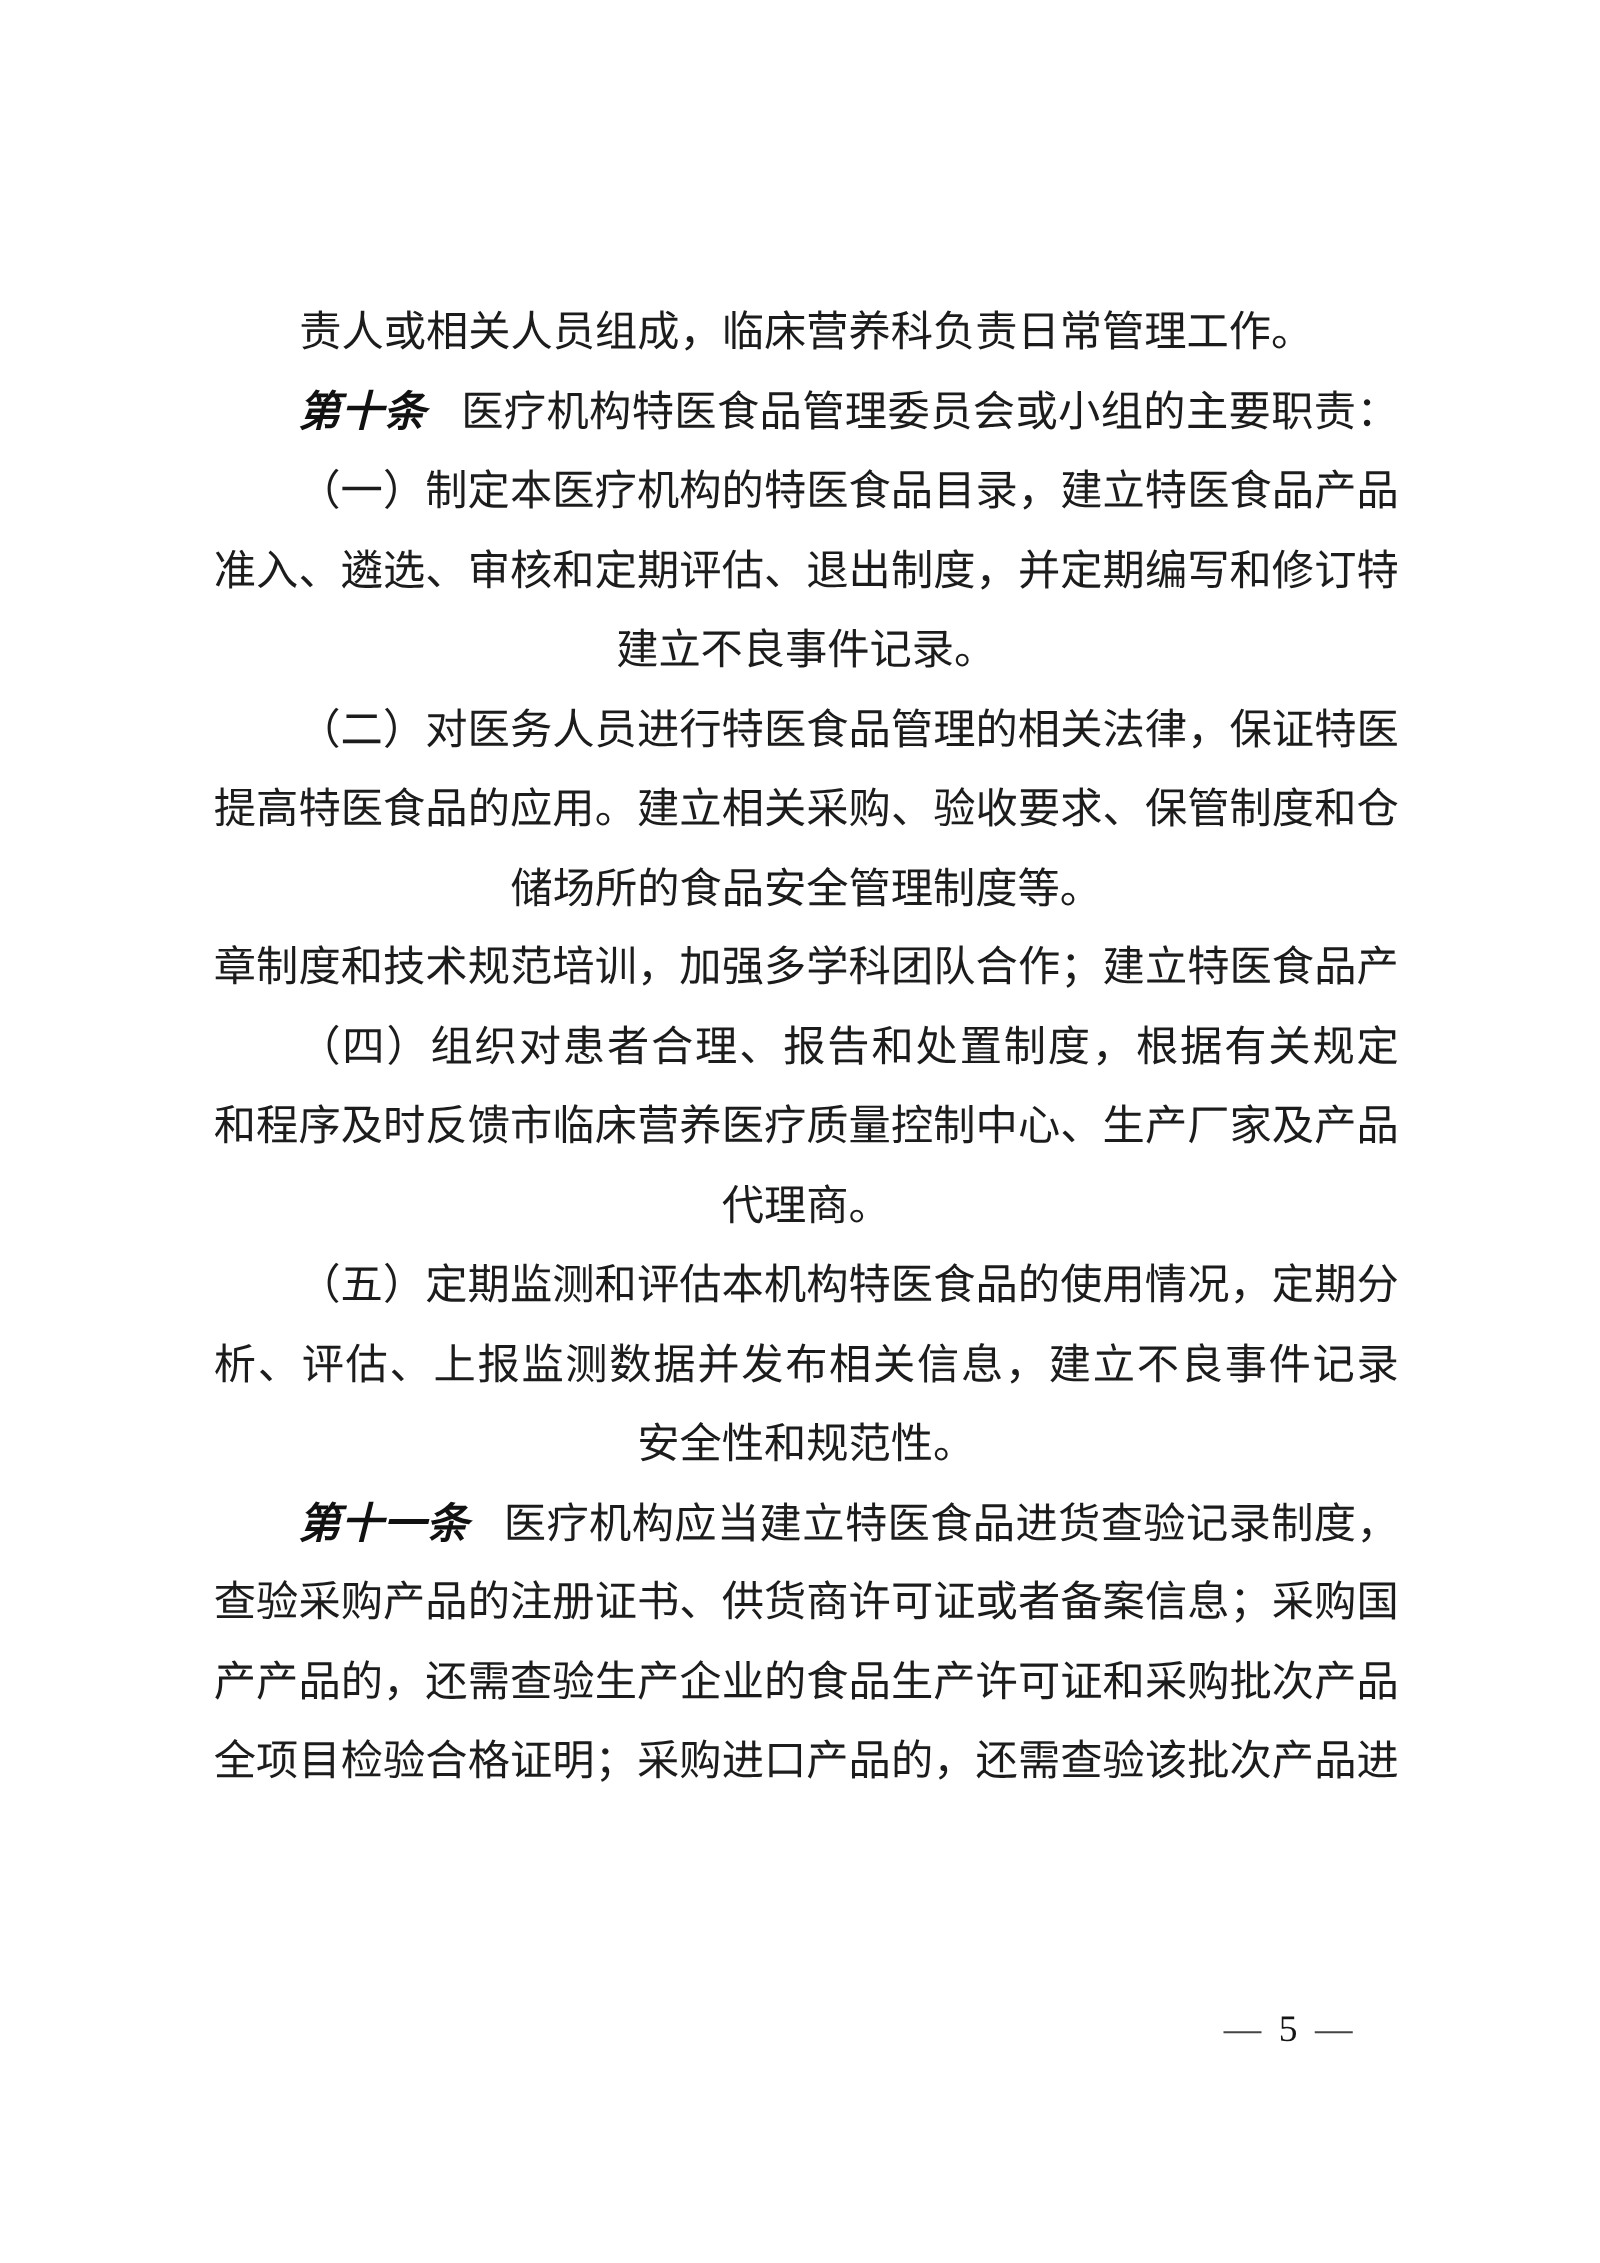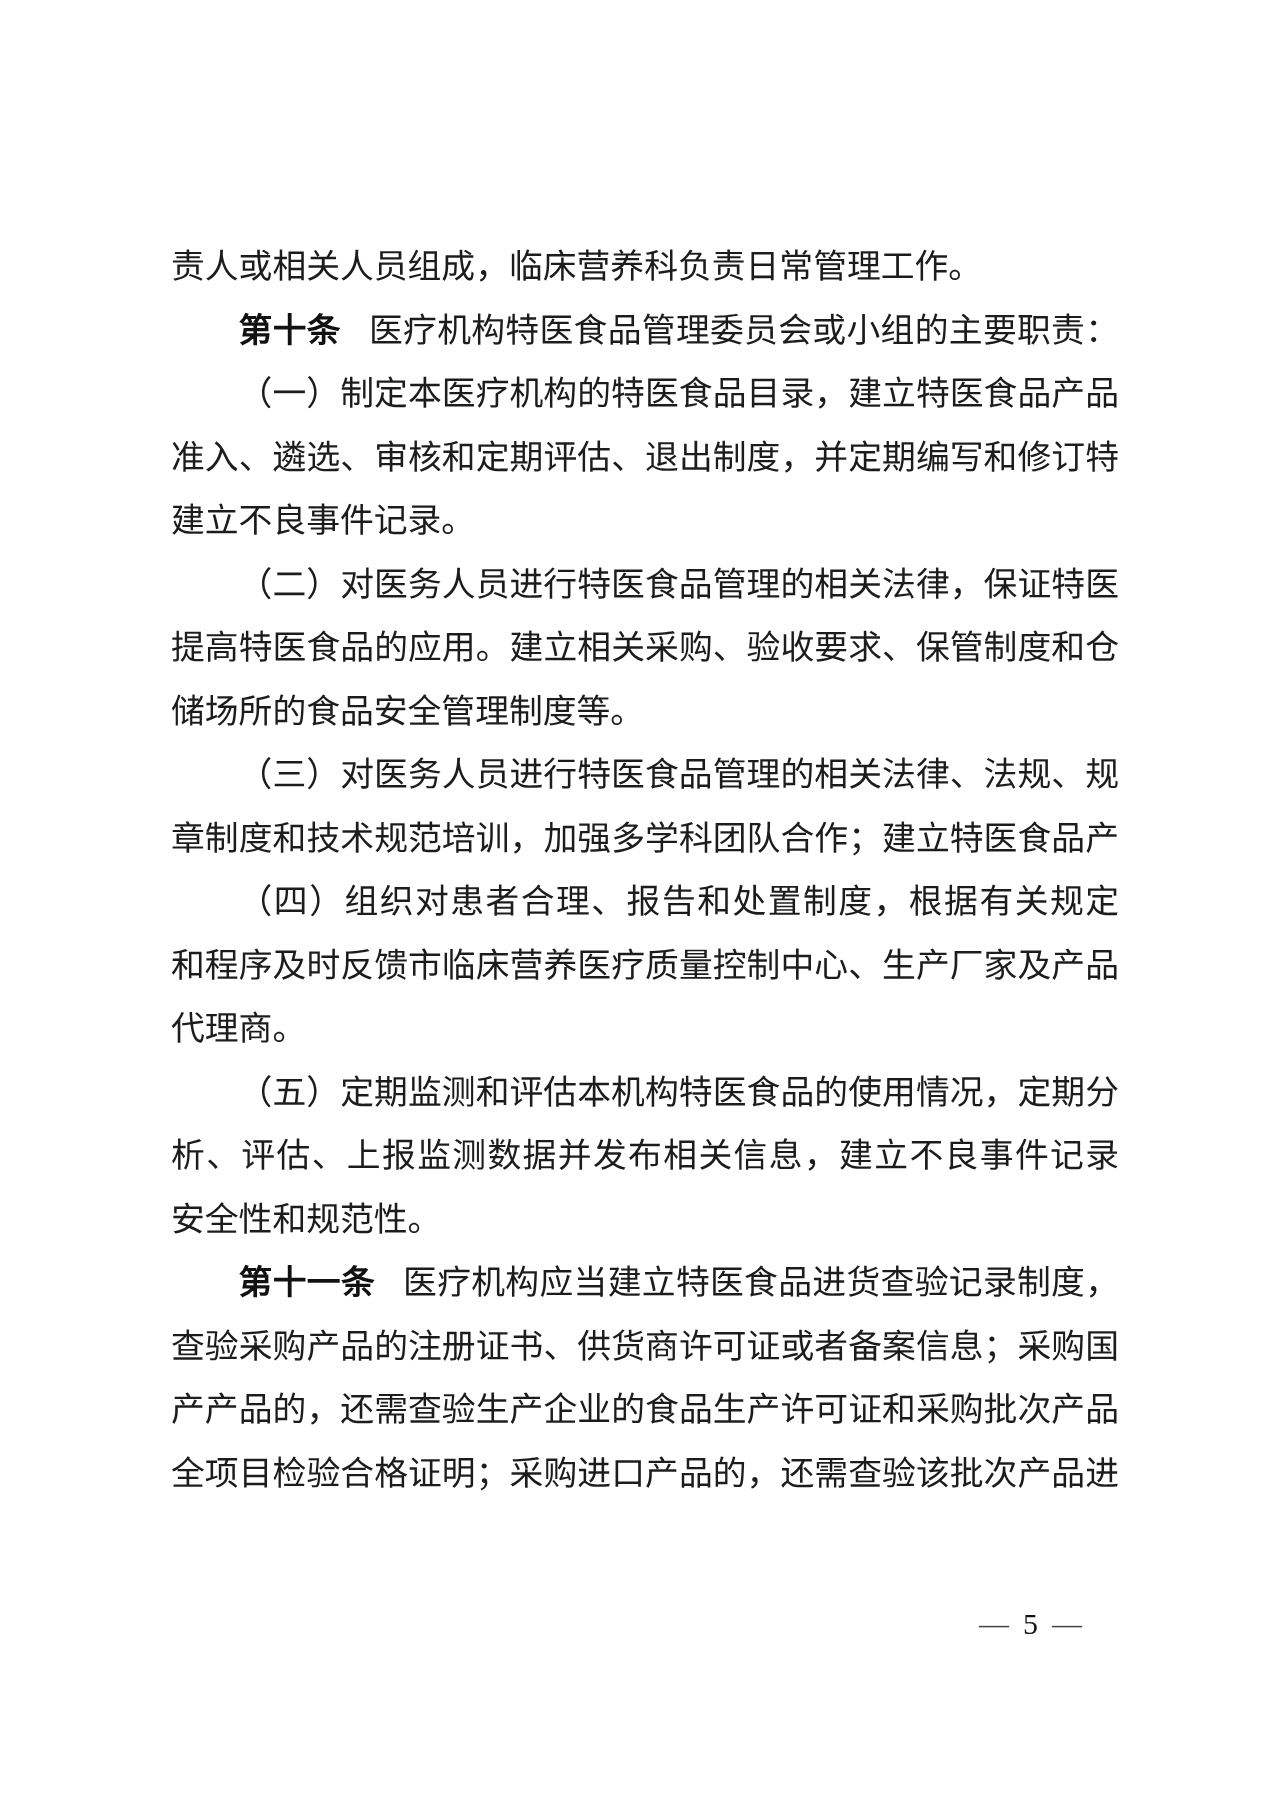--- a/index.html
+++ b/index.html
@@ -20,37 +20,38 @@
     position: absolute;
     left: 171px;
     top: 235px;
     width: 948px;
   }
   .line {
     font-size: 33.8px;
     line-height: 63.5px;
     height: 63.5px;
     overflow: hidden;
-    text-align: left;
+    text-align: center;
     letter-spacing: 0;
     color: #1c1c1c;
   }
   .line.indent {
     text-indent: 2em;
   }
   .line.full {
     text-align: justify;
     text-justify: inter-ideograph;
     text-align-last: justify;
   }
   .art {
     font-family: "Liberation Sans", "DejaVu Sans", sans-serif;
     font-weight: 700;
     color: #111111;
     margin-right: 28px;
+    font-style: italic;
   }
   .footer {
     position: absolute;
     top: 1604px;
     right: 198px;
     font-size: 30px;
     line-height: 40px;
     font-family: "Liberation Serif", "DejaVu Serif", serif;
     white-space: nowrap;
   }
@@ -73,21 +74,20 @@
     <div class="line indent full"><span class="art">第十条</span><span>医疗机构特医食品管理委员会或小组的主要职责：</span></div>
 
     <div class="line indent full">（一）制定本医疗机构的特医食品目录，建立特医食品产品</div>
     <div class="line full">准入、遴选、审核和定期评估、退出制度，并定期编写和修订特</div>
     <div class="line">建立不良事件记录。</div>
 
     <div class="line indent full">（二）对医务人员进行特医食品管理的相关法律，保证特医</div>
     <div class="line full">提高特医食品的应用。建立相关采购、验收要求、保管制度和仓</div>
     <div class="line">储场所的食品安全管理制度等。</div>
 
-    <div class="line indent full">（三）对医务人员进行特医食品管理的相关法律、法规、规</div>
     <div class="line full">章制度和技术规范培训，加强多学科团队合作；建立特医食品产品</div>
 
     <div class="line indent full">（四）组织对患者合理、报告和处置制度，根据有关规定</div>
     <div class="line full">和程序及时反馈市临床营养医疗质量控制中心、生产厂家及产品</div>
     <div class="line">代理商。</div>
 
     <div class="line indent full">（五）定期监测和评估本机构特医食品的使用情况，定期分</div>
     <div class="line full">析、评估、上报监测数据并发布相关信息，建立不良事件记录</div>
     <div class="line">安全性和规范性。</div>
 

